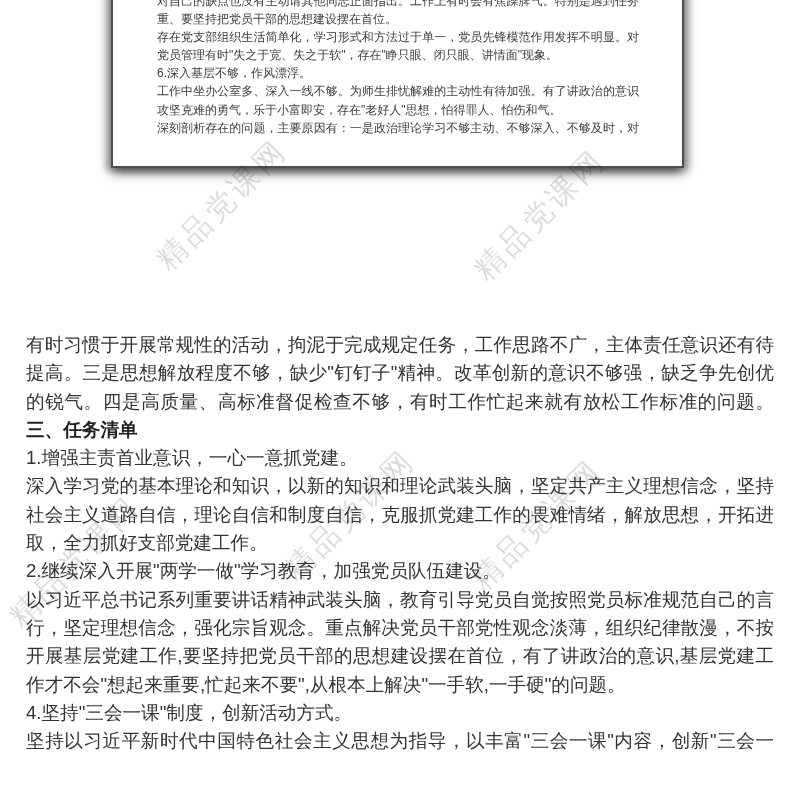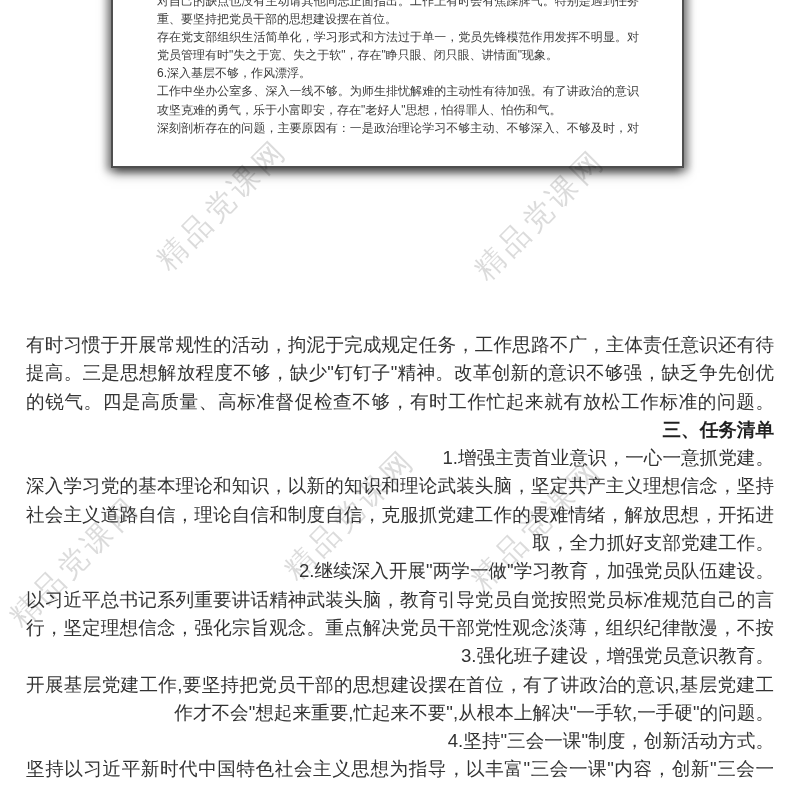--- a/index.html
+++ b/index.html
@@ -34,21 +34,21 @@
   .wm-a{left:222px;top:205px;}
   .wm-b{left:540px;top:215px;}
   .wm-c{left:350px;top:515px;}
   .wm-d{left:537px;top:525px;}
   .wm-e{left:75px;top:562px;}
   
   .body-text{
     position:absolute;left:26px;top:331px;width:748px;z-index:3;
     font-size:18.6px;line-height:28.3px;color:#333333;
   }
-  .body-text .line{height:28.3px;white-space:nowrap;text-align:right;}
+  .body-text .line{height:28.3px;white-space:nowrap;}
   .body-text .line.fill{white-space:normal;text-align:justify;text-align-last:justify;overflow:hidden;}
   .body-text .line.bold{font-weight:bold;color:#1f1f1f;}
 </style>
 </head>
 <body>
 
 <div class="page-box"></div>
 
 <span class="wm wm-a">精品党课网</span>
 <span class="wm wm-b">精品党课网</span>
@@ -72,18 +72,17 @@
     <div class="line fill">提高。三是思想解放程度不够，缺少"钉钉子"精神。改革创新的意识不够强，缺乏争先创优</div>
     <div class="line fill">的锐气。四是高质量、高标准督促检查不够，有时工作忙起来就有放松工作标准的问题。</div>
     <div class="line bold">三、任务清单</div>
     <div class="line">1.增强主责首业意识，一心一意抓党建。</div>
     <div class="line fill">深入学习党的基本理论和知识，以新的知识和理论武装头脑，坚定共产主义理想信念，坚持</div>
     <div class="line fill">社会主义道路自信，理论自信和制度自信，克服抓党建工作的畏难情绪，解放思想，开拓进</div>
     <div class="line">取，全力抓好支部党建工作。</div>
     <div class="line">2.继续深入开展"两学一做"学习教育，加强党员队伍建设。</div>
     <div class="line fill">以习近平总书记系列重要讲话精神武装头脑，教育引导党员自觉按照党员标准规范自己的言</div>
     <div class="line fill">行，坚定理想信念，强化宗旨观念。重点解决党员干部党性观念淡薄，组织纪律散漫，不按</div>
-    <div class="line">3.强化班子建设，增强党员意识教育。</div>
     <div class="line fill">开展基层党建工作,要坚持把党员干部的思想建设摆在首位，有了讲政治的意识,基层党建工</div>
     <div class="line">作才不会"想起来重要,忙起来不要",从根本上解决"一手软,一手硬"的问题。</div>
     <div class="line">4.坚持"三会一课"制度，创新活动方式。</div>
     <div class="line fill">坚持以习近平新时代中国特色社会主义思想为指导，以丰富"三会一课"内容，创新"三会一课"</div>
   </div>
 
 </body></html>

